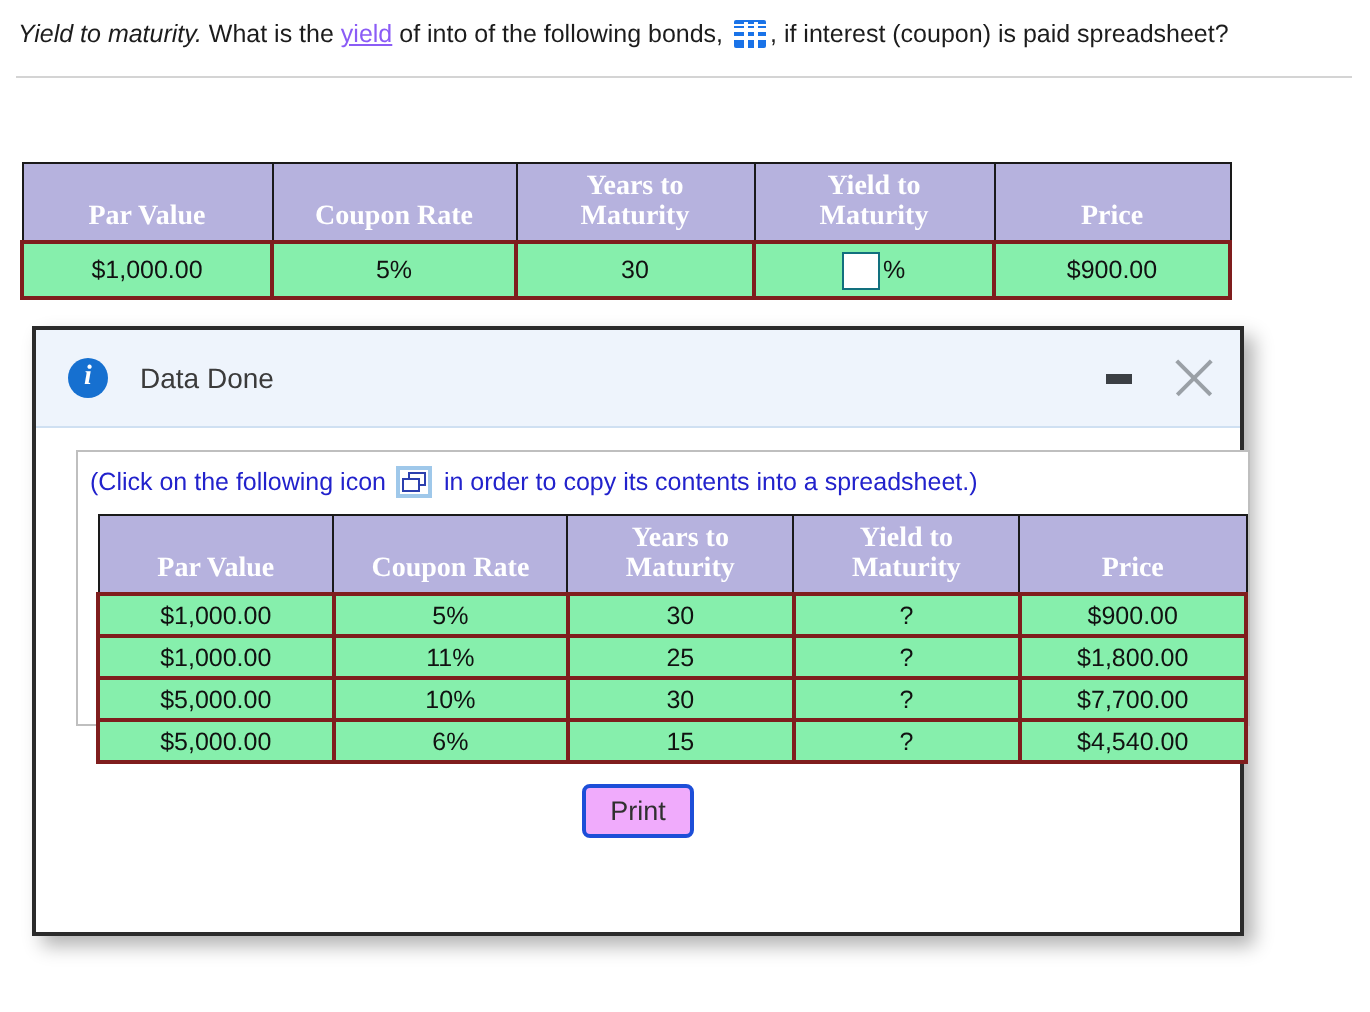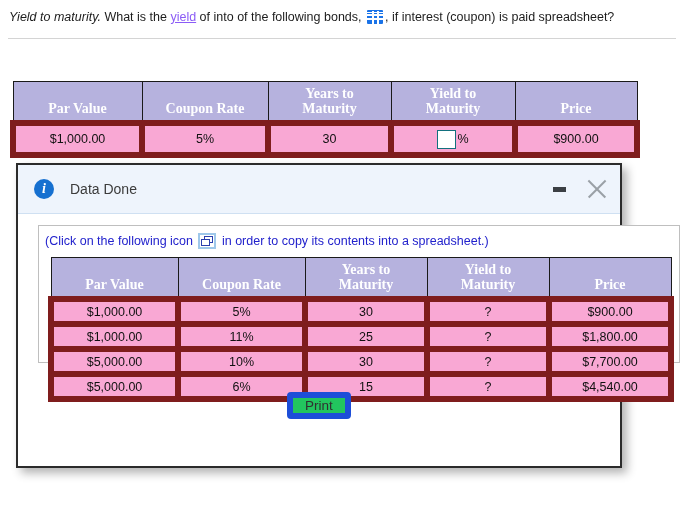--- a/index.html
+++ b/index.html
@@ -86,25 +86,25 @@
     font-family: "Liberation Serif", serif;
     font-weight: bold;
     font-size: 14px;
     line-height: 15px;
     border: 1px solid #1a1a1a;
     vertical-align: bottom;
     padding: 4px 6px 4px 6px;
     text-align: center;
   }
   table.bond td {
-    border: 6px solid #7f1d1d;
+    border: 2px solid #7f1d1d;
     text-align: center;
     font-size: 12.5px;
     color: #111;
-    background: #f9a8d4;
+    background: #86efac;
     white-space: nowrap;
   }
 
   
   #top-table {
     position: absolute;
     left: 10px;
     top: 81px;
   }
   #top-table th { height: 28px; }
@@ -207,21 +207,21 @@
   .btn-close span:last-child  { transform: rotate(-45deg); }
 
   .dialog-body {
     position: relative;
     height: 253px;
   }
   .inner-panel {
     position: absolute;
     left: 20px;
     top: 11px;
-    width: 642px;
+    width: 587px;
     height: 138px;
     border: 1px solid #bfbfbf;
     background: #ffffff;
     box-sizing: border-box;
   }
   .copy-line {
     font-size: 12.5px;
     color: #2222cc;
     padding: 7px 0 0 6px;
     white-space: nowrap;
@@ -275,22 +275,22 @@
     top: 178px;
     width: 100%;
     display: flex;
     justify-content: center;
     gap: 12px;
   }
   .dlg-btn {
     min-width: 54px;
     height: 27px;
     padding: 0 12px;
-    background: #22c55e;
-    border: 6px solid #1d4ed8;
+    background: #f0abfc;
+    border: 2px solid #1d4ed8;
     border-radius: 4px;
     font-family: "Liberation Sans", sans-serif;
     font-size: 13.5px;
     color: #303030;
     cursor: pointer;
   }
 </style>
 </head>
 <body>
 

